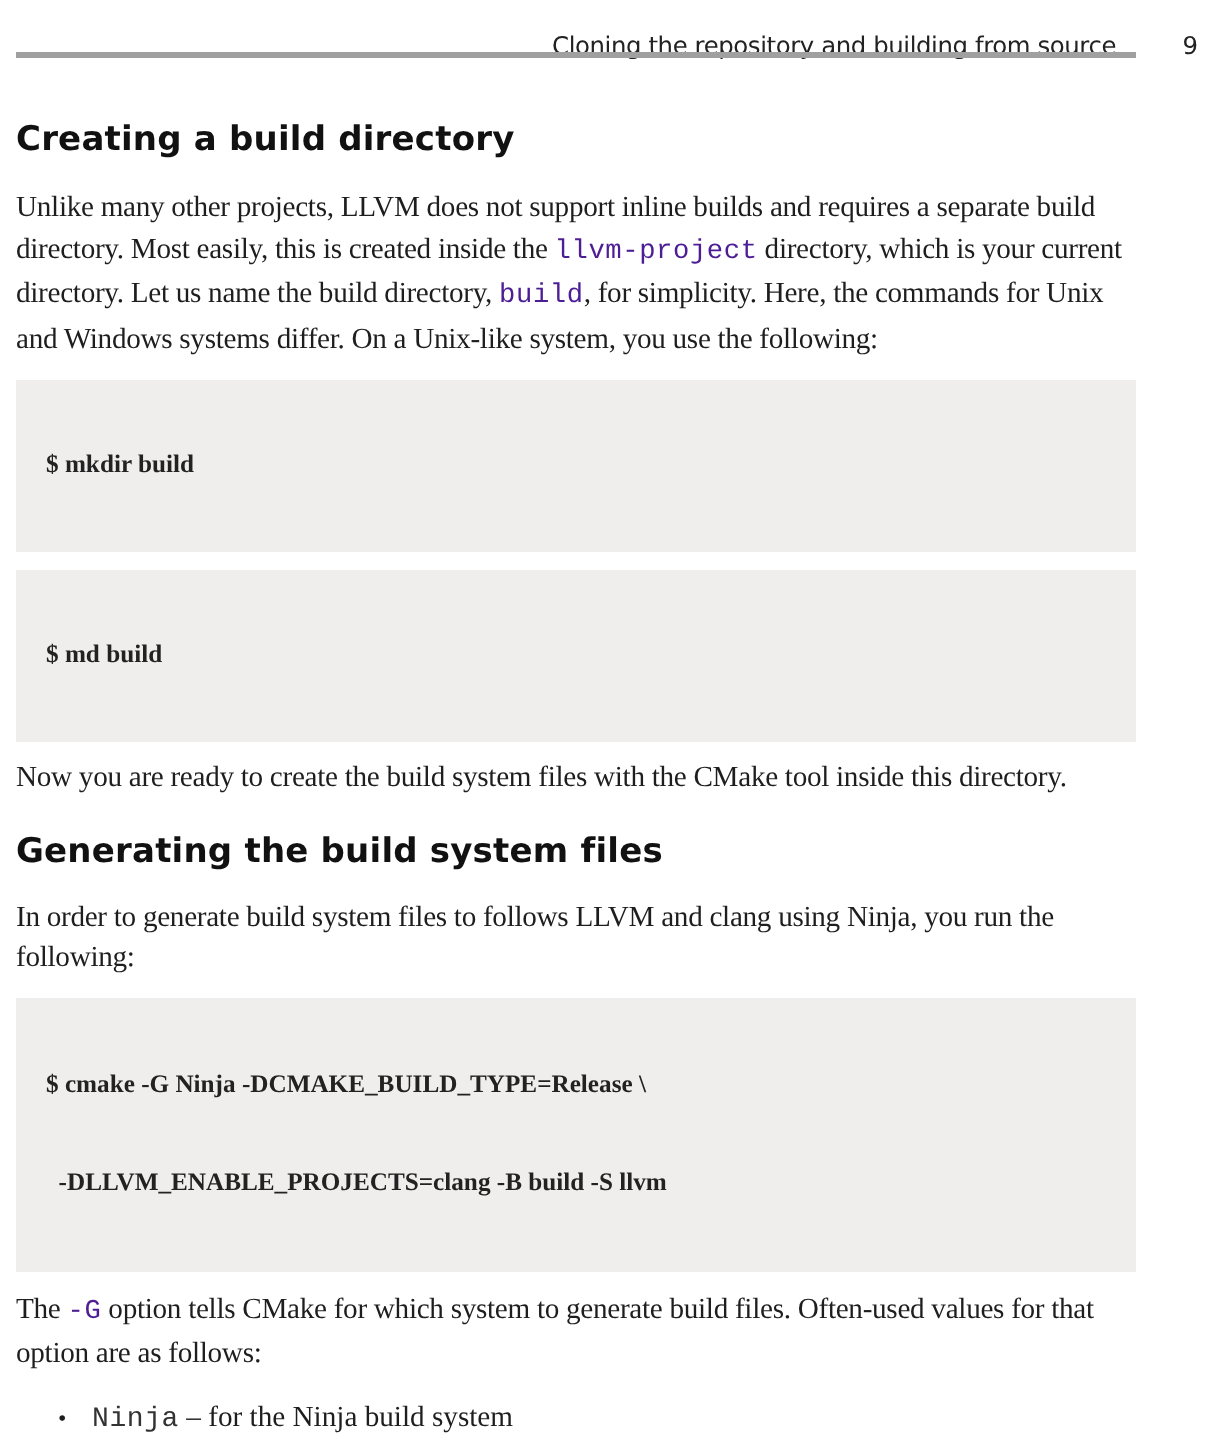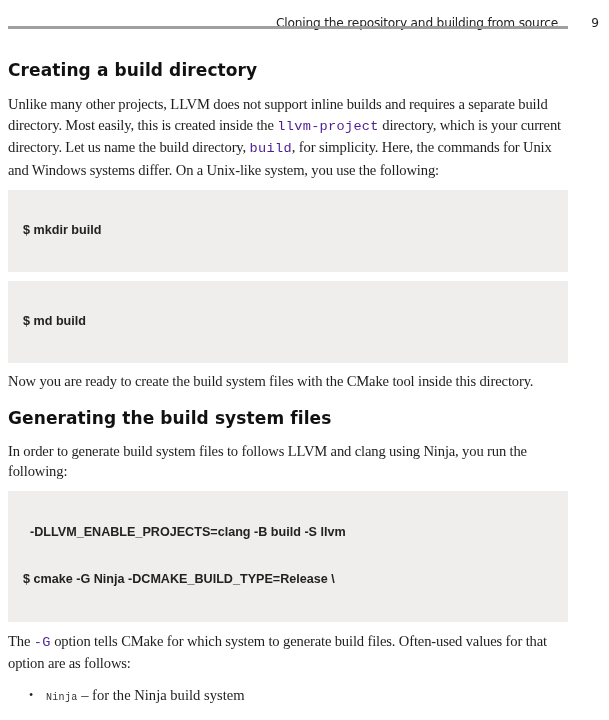--- a/index.html
+++ b/index.html
@@ -66,21 +66,21 @@
     }
     code.inline {
       font-family: "Liberation Mono", "DejaVu Sans Mono", monospace;
       font-size: 13.6px;
       color: #4c1d95;
       letter-spacing: 0.3px;
     }
     .code-block {
       background: #efeeed;
       padding: 0 15px;
-      font-family: Liberation Sans, sans-serif;
+      font-family: Liberation Serif, serif;
       font-weight: bold;
       font-size: 12.6px;
       color: #222;
       white-space: pre;
     }
     .code-line {
       display: block;
       height: 19px;
       line-height: 19px;
     }
@@ -97,21 +97,21 @@
       font-size: 14.6px;
     }
     ul.options li .bullet {
       position: absolute;
       left: 21px;
       top: 0;
       font-size: 12px;
     }
     ul.options li code {
       font-family: "Liberation Mono", "DejaVu Sans Mono", monospace;
-      font-size: 10px;
+      font-size: 14px;
       color: #333;
       letter-spacing: 0.3px;
     }
   </style>
 </head>
 <body>
 
 <div class="running-head">
   <span class="title">Cloning the repository and building from source</span>
   <span class="page-num">9</span>
@@ -135,22 +135,22 @@
     <span class="code-line">$ md build</span>
   </div>
 
   <p style="margin-top:8px;">Now you are ready to create the build system files with the CMake tool inside this directory.</p>
 
   <h2 style="margin-top:16px;">Generating the build system files</h2>
 
   <p style="margin-top:13px;">In order to generate build system files to follows LLVM and clang using Ninja, you run the following:</p>
 
   <div class="code-block" style="margin-top:9px; padding-top:4px; padding-bottom:5px;">
+    <span class="code-line">$ cmake -G Ninja -DCMAKE_BUILD_TYPE=Release \</span>
     <span class="code-line">  -DLLVM_ENABLE_PROJECTS=clang -B build -S llvm</span>
-    <span class="code-line">$ cmake -G Ninja -DCMAKE_BUILD_TYPE=Release \</span>
   </div>
 
   <p style="margin-top:9px;">
     <span>The </span><code class="inline">-G</code><span> option tells CMake for which system to generate build files. Often-used values for that option are as follows:</span>
   </p>
 
   <ul class="options" style="margin-top:10px;">
     <li>
       <span class="bullet">•</span><code>Ninja</code><span> – for the Ninja build system</span>
     </li>

